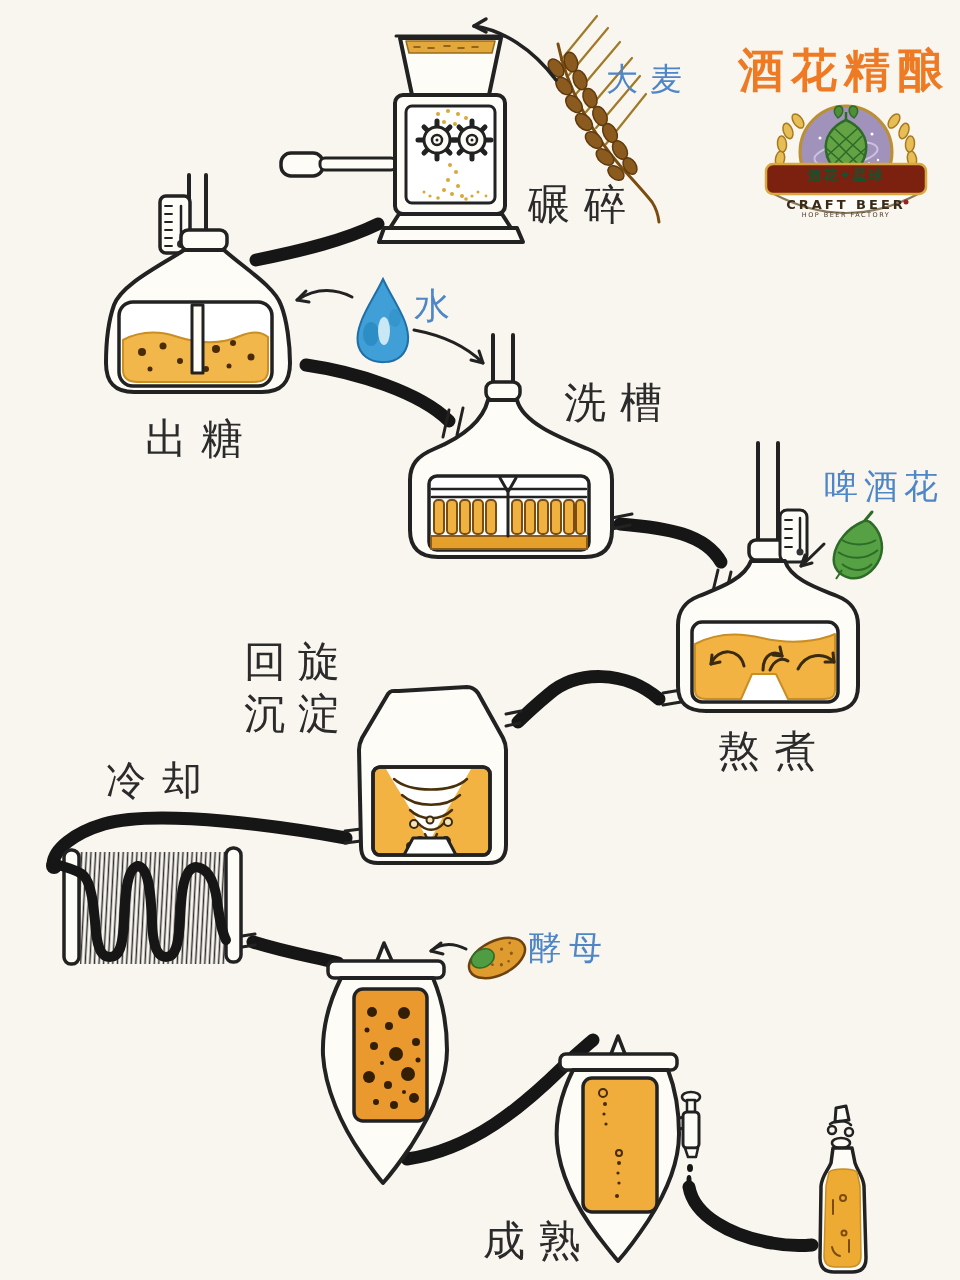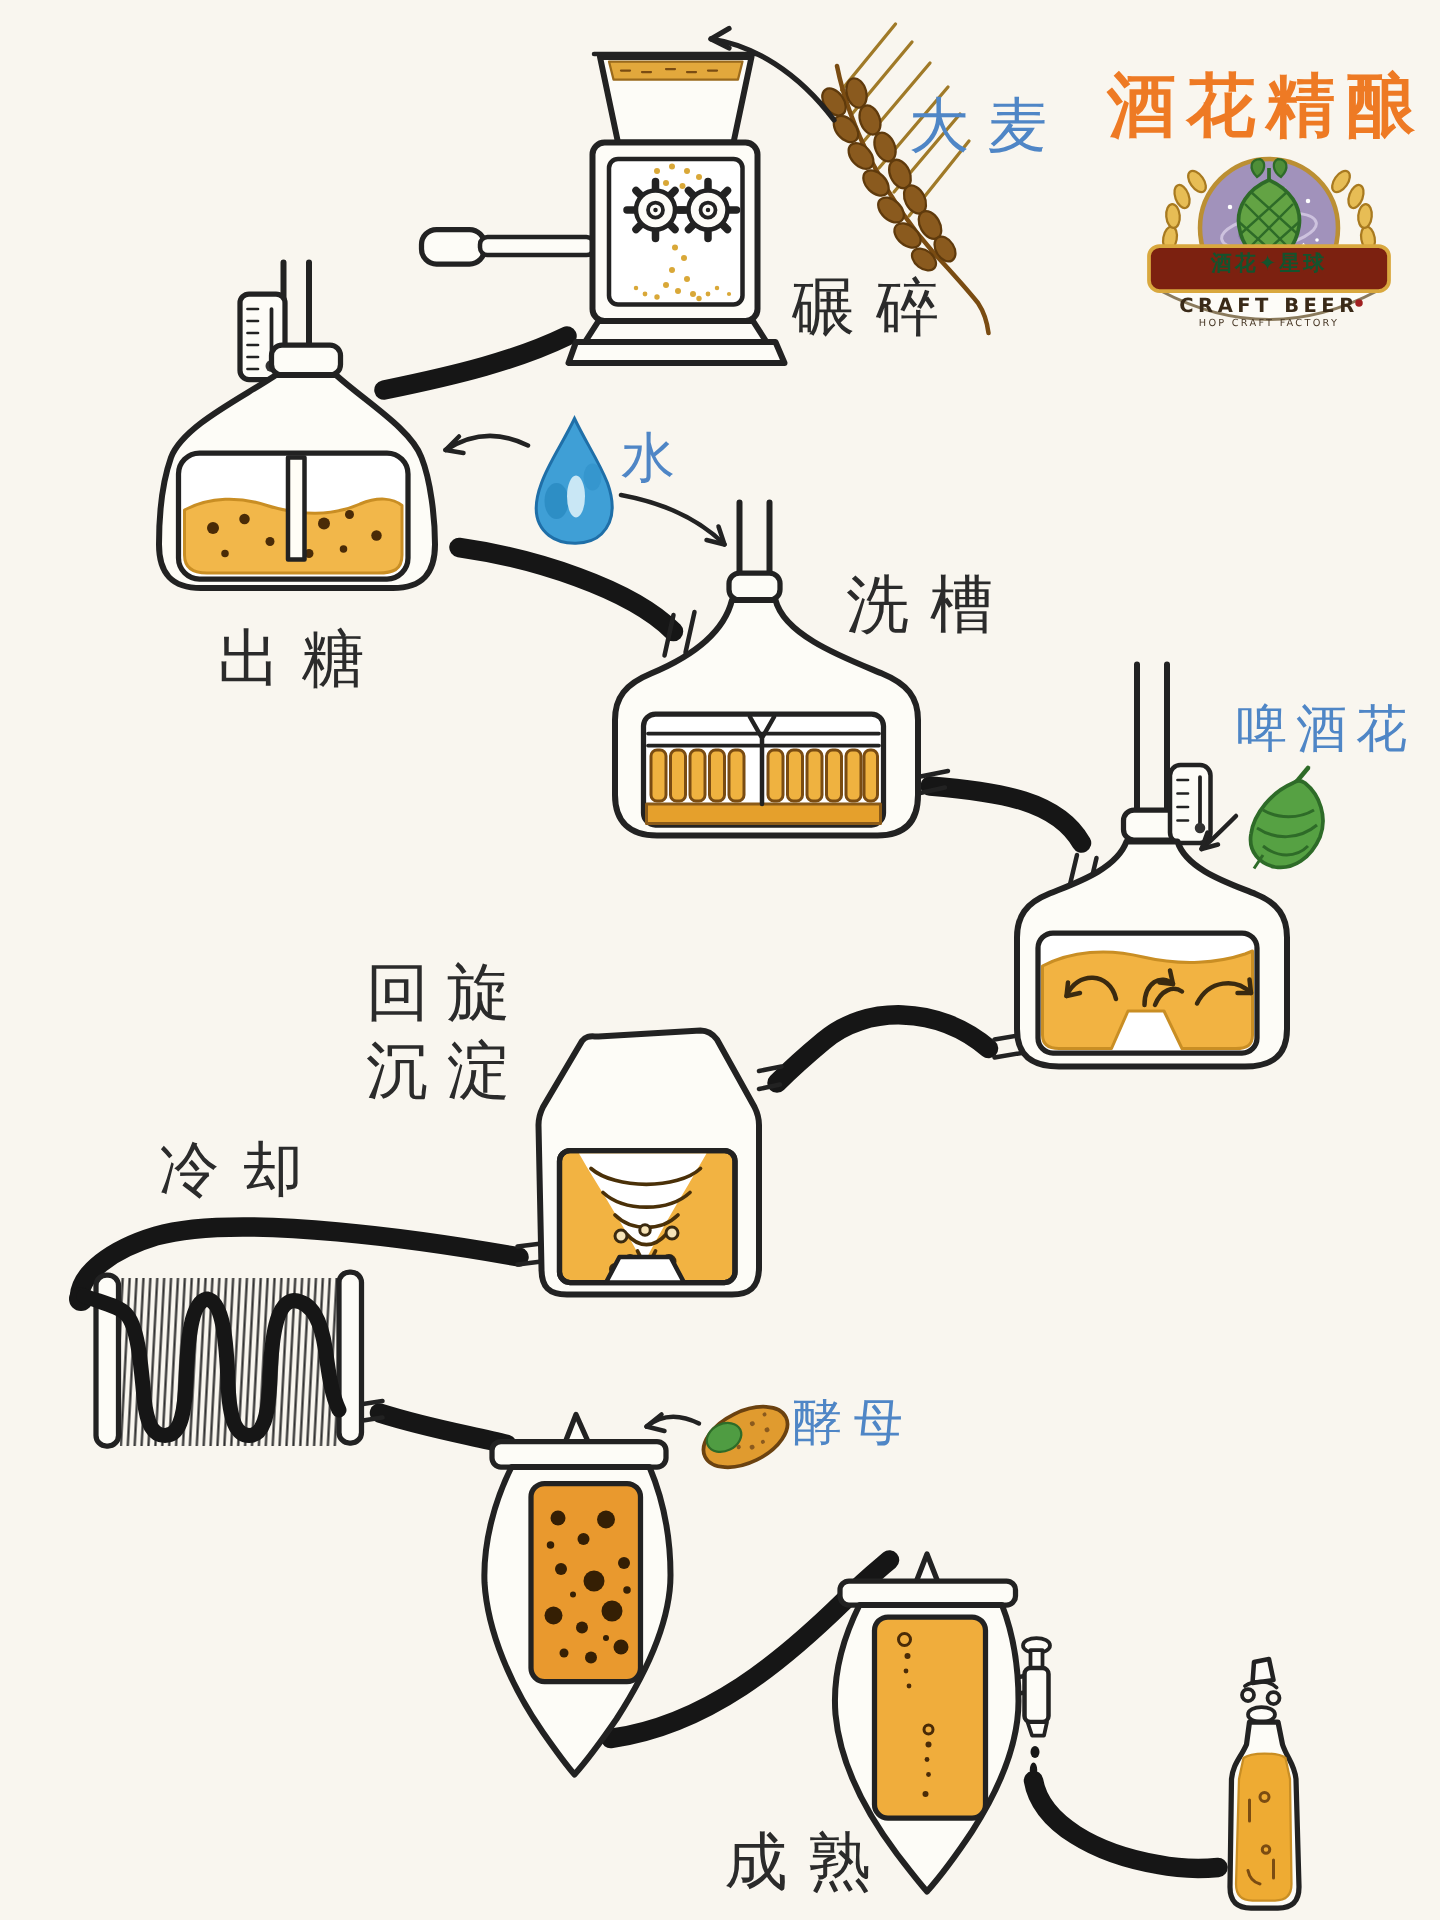--- a/index.html
+++ b/index.html
@@ -391,31 +391,32 @@
         <path d="M 70 40 L 100 70 M 66 52 L 94 77 M 74 32 L 105 60"></path>
         <path d="M 102 40 L 72 70 M 106 52 L 78 77 M 98 32 L 67 60"></path>
       </g>
     </g>
     <path d="M 14 98 Q 86 136 158 98 Z" fill="#fdfcf8" stroke="#8a7a5c" stroke-width="2"></path>
     <rect x="6" y="68" width="160" height="30" rx="7" fill="#7c2110" stroke="#d9a83e" stroke-width="2.5"></rect>
     <circle cx="146" cy="106" r="2.5" fill="#a02020"></circle>
   </svg>
   <div class="logo-banner-text">酒花✦星球</div>
   <div class="logo-craft">CRAFT BEER</div>
-  <div class="logo-factory">HOP CRAFT FACTORY</div>
+  <div class="logo-factory">HOP BEER FACTORY</div>
 </div>
 
 <div class="title">酒花精酿</div>
 
-<div class="lbl blue" style="left:606px;top:62px;font-size:40px;letter-spacing:12px;">大麦</div>
+<div class="lbl blue" style="left:606px;top:62px;font-size:32px;letter-spacing:12px;">大麦</div>
 <div class="lbl step" style="left:145px;top:416px;">出糖</div>
 <div class="lbl step" style="left:528px;top:182px;">碾碎</div>
 <div class="lbl blue" style="left:414px;top:286px;font-size:36px;">水</div>
 <div class="lbl step" style="left:564px;top:380px;">洗槽</div>
 <div class="lbl blue" style="left:824px;top:468px;font-size:34px;letter-spacing:6px;">啤酒花</div>
+<div class="lbl step" style="left:718px;top:728px;">熬煮</div>
 <div class="lbl step" style="left:106px;top:758px;font-size:40px;letter-spacing:16px;">冷却</div>
 <div class="lbl step2" style="left:244px;top:636px;">
   <div>回旋</div>
   <div>沉淀</div>
 </div>
 <div class="lbl blue" style="left:528px;top:930px;font-size:33px;letter-spacing:8px;">酵母</div>
 <div class="lbl step" style="left:483px;top:1218px;">成熟</div>
 
 </div>
 

